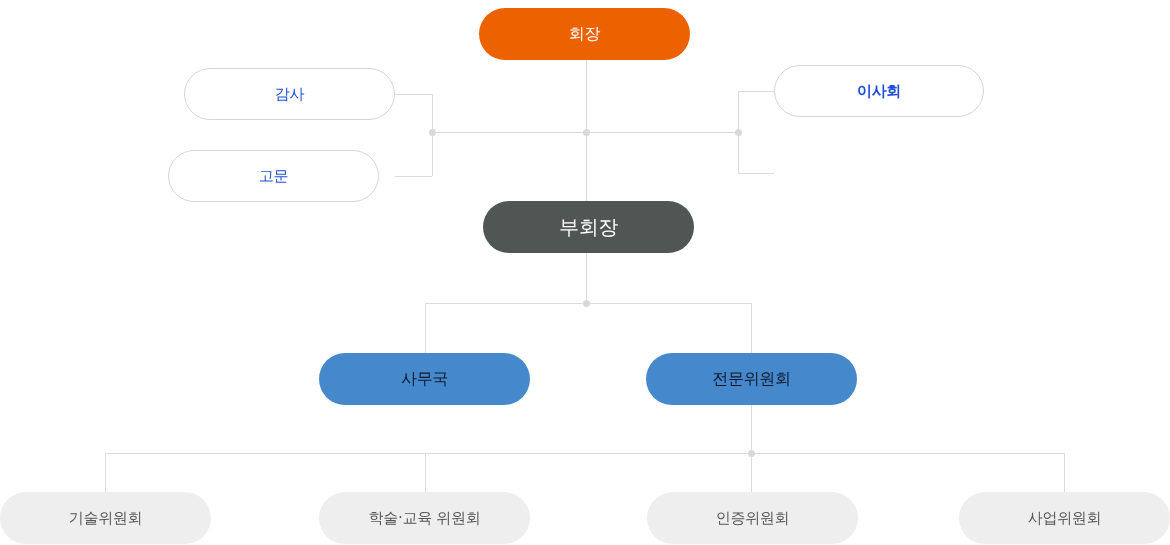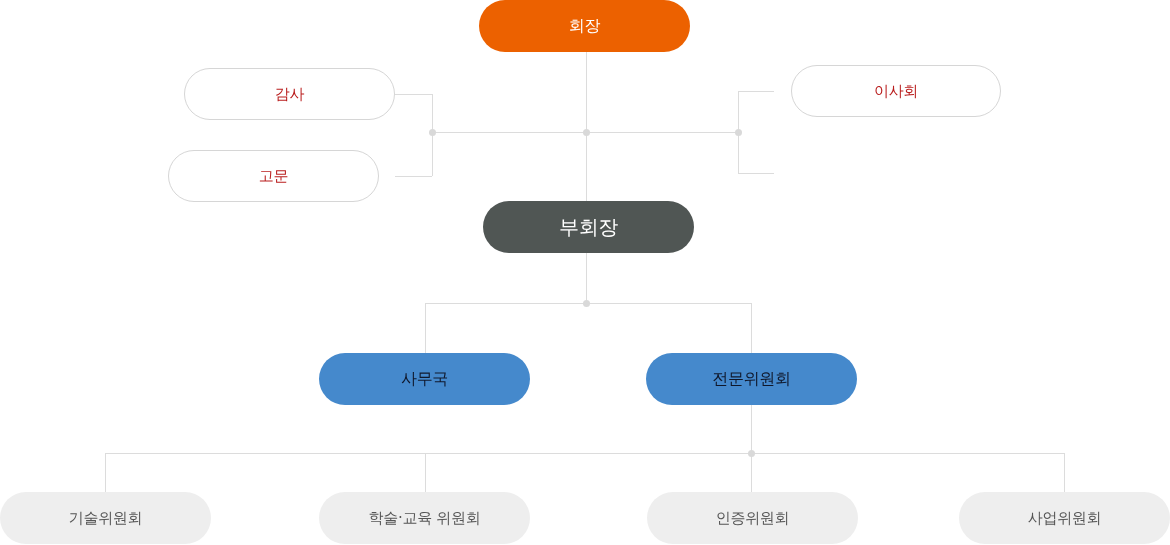--- a/index.html
+++ b/index.html
@@ -11,21 +11,21 @@
   .v { width: 1px; }
   .dot { position: absolute; width: 7px; height: 7px; border-radius: 50%;
          background: #d9d9d9; margin-left: -3px; margin-top: -3px; }
   .node { position: absolute; height: 52px; border-radius: 26px; box-sizing: border-box;
           display: flex; align-items: center; justify-content: center;
           font-size: 15px; letter-spacing: -0.3px; cursor: pointer; }
   .node span { line-height: 1; }
   .n-primary { background: #ec6100; color: #ffffff; font-size: 16px; }
   .n-dark { background: #505654; color: #ffffff; font-size: 20px; }
   .n-blue { background: #4589cc; color: #0f172a; font-size: 16px; }
-  .n-outline { background: #ffffff; border: 1px solid #d6d6d6; color: #b91c1c; align-items: center; }
+  .n-outline { background: #ffffff; border: 1px solid #d6d6d6; color: #1d4ed8; align-items: center; }
   .n-gray { background: #eeeeee; color: #555555; }
 </style>
 </head>
 <body>
 
 <div class="chart">
 
   <div class="line v" style="left:586px; top:52px; height:149px;"></div>
   <div class="line h" style="left:432px; top:132px; width:306px;"></div>
 
@@ -47,32 +47,32 @@
   <div class="line v" style="left:751px; top:303px; height:50px;"></div>
   <div class="dot" style="left:586px; top:303px;"></div>
 
   <div class="line v" style="left:751px; top:405px; height:87px;"></div>
   <div class="line h" style="left:105px; top:453px; width:959px;"></div>
   <div class="line v" style="left:105px; top:453px; height:39px;"></div>
   <div class="line v" style="left:425px; top:453px; height:39px;"></div>
   <div class="line v" style="left:1064px; top:453px; height:39px;"></div>
   <div class="dot" style="left:751px; top:453px;"></div>
 
-  <div class="node n-primary" style="left:479px; top:0px; width:211px;">
+  <div class="node n-primary" style="left:479px; top:8px; width:211px;">
     <span>회장</span>
   </div>
 
   <div class="node n-outline" style="left:184px; top:68px; width:211px;">
     <span>감사</span>
   </div>
   <div class="node n-outline" style="left:168px; top:150px; width:211px;">
     <span>고문</span>
   </div>
 
-  <div class="node n-outline" style="left:791px; top:65px; width:210px;">
+  <div class="node n-outline" style="left:774px; top:65px; width:210px;font-weight:bold;">
     <span>이사회</span>
   </div>
 
   <div class="node n-dark" style="left:483px; top:201px; width:211px;">
     <span>부회장</span>
   </div>
 
   <div class="node n-blue" style="left:319px; top:353px; width:211px;">
     <span>사무국</span>
   </div>

